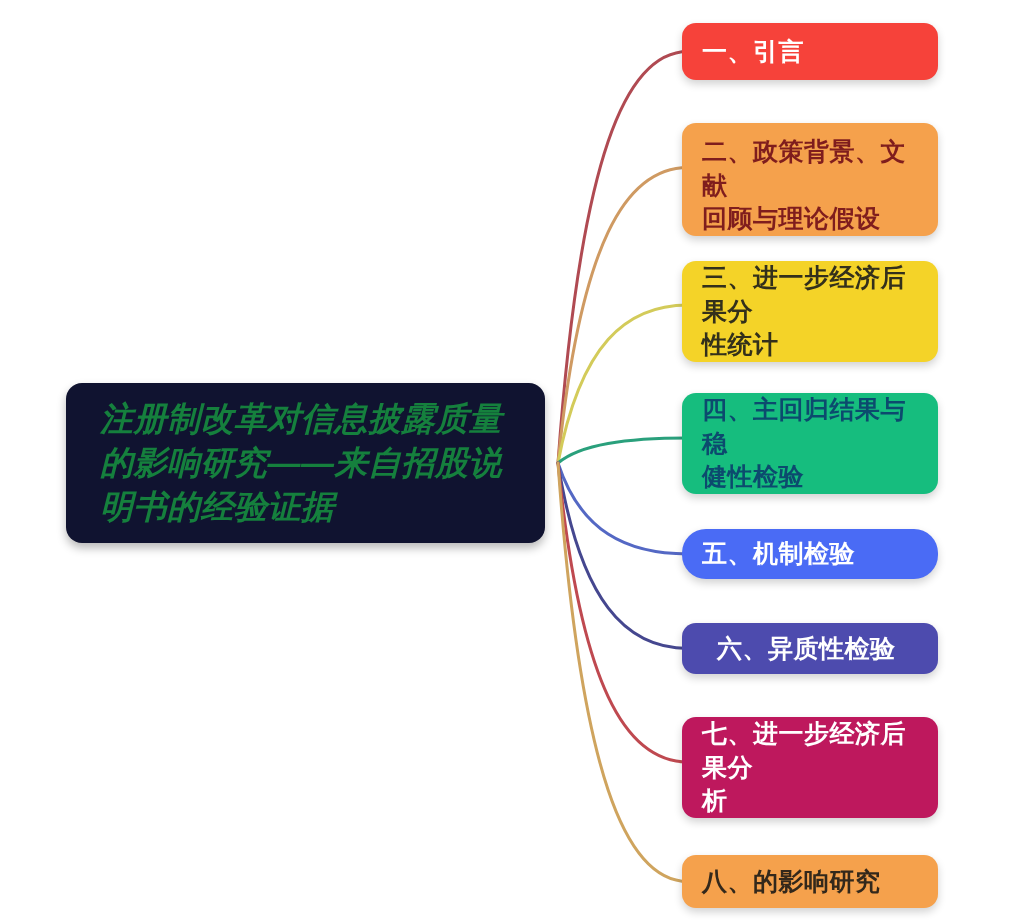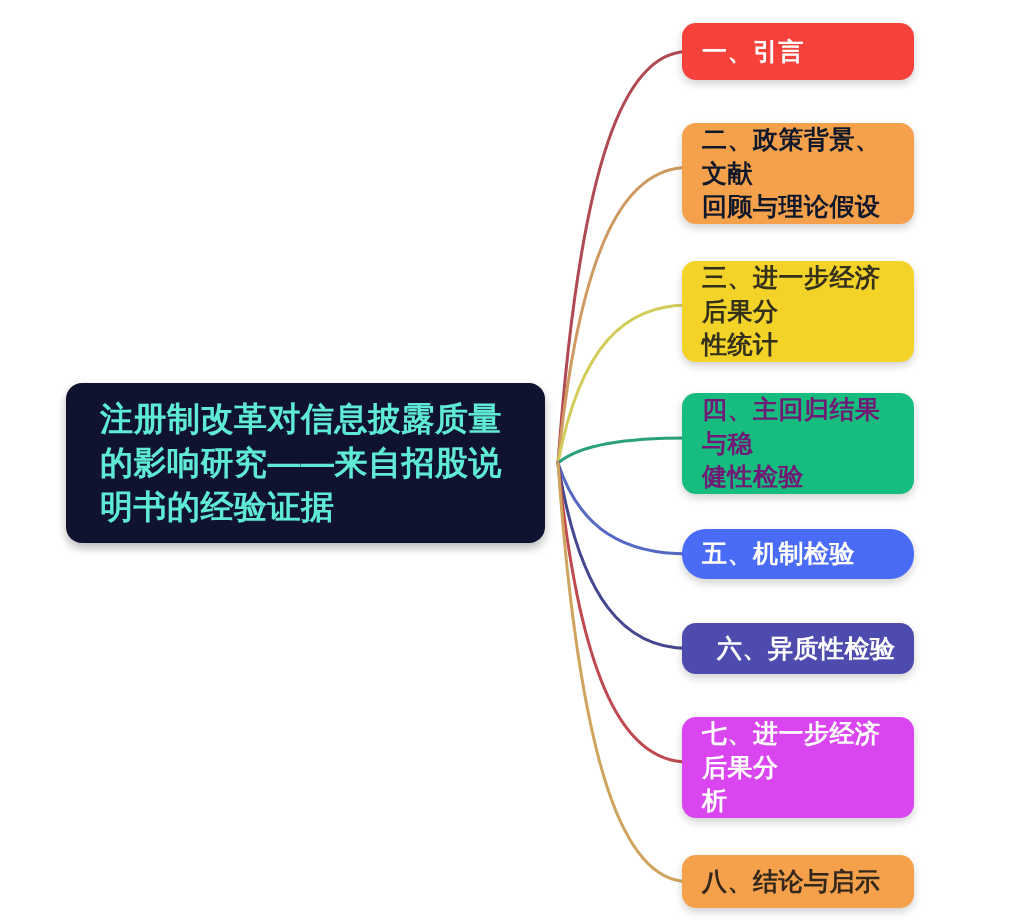--- a/index.html
+++ b/index.html
@@ -28,21 +28,21 @@
   }
   .root-node .label {
     color: #ffffff;
     font-weight: bold;
     font-size: 33px;
     line-height: 1.33;
     padding: 0 24px 0 34px;
     white-space: pre-line;
     letter-spacing: 0.5px;
   }
-  .branch-node { left: 682px; width: 232px; }
+  .branch-node { left: 682px; width: 256px; }
   .branch-node .label {
     font-weight: bold;
     font-size: 25px;
     line-height: 1.34;
     padding: 0 14px 0 20px;
     white-space: pre-line;
     letter-spacing: 0.5px;
   }
 </style>
 </head>
@@ -54,48 +54,48 @@
       <path d="M 558 463 C 580.32 241.375, 626 167.5, 688 167.5" fill="none" stroke="#cf9a62" stroke-width="3" stroke-linecap="round"></path>
       <path d="M 558 463 C 580.32 344.5, 626 305, 688 305" fill="none" stroke="#d3cb5a" stroke-width="3" stroke-linecap="round"></path>
       <path d="M 558 463 C 580.32 444.25, 626 438, 688 438" fill="none" stroke="#2aa07c" stroke-width="3" stroke-linecap="round"></path>
       <path d="M 558 463 C 580.32 531.25, 626 554, 688 554" fill="none" stroke="#5468c4" stroke-width="3" stroke-linecap="round"></path>
       <path d="M 558 463 C 580.32 602.125, 626 648.5, 688 648.5" fill="none" stroke="#45478f" stroke-width="3" stroke-linecap="round"></path>
       <path d="M 558 463 C 580.32 687.25, 626 762, 688 762" fill="none" stroke="#bf4950" stroke-width="3" stroke-linecap="round"></path>
       <path d="M 558 463 C 580.32 776.875, 626 881.5, 688 881.5" fill="none" stroke="#cfa45e" stroke-width="3" stroke-linecap="round"></path>
     </svg>
 
   <div class="node root-node" id="root-node" style="background: rgb(16, 19, 48);">
-    <span class="label" style="color: #5eead4;">注册制改革对信息披露质量
+    <span class="label" style="color: #15803d; font-style: italic;">注册制改革对信息披露质量
 的影响研究——来自招股说
 明书的经验证据</span>
   </div>
 
   <div id="branches">
       <div class="node branch-node" style="top: 23px; min-height: 57px; background: rgb(246, 66, 58);">
         <span class="label" style="color: rgb(255, 255, 255);">一、引言</span>
       </div>
       <div class="node branch-node" style="top: 123px; min-height: 89px; background: rgb(245, 161, 76);">
-        <span class="label" style="color: #0f172a;">二、政策背景、文献
+        <span class="label" style="color: #7f1d1d; margin-top: 12px;">二、政策背景、文献
 回顾与理论假设</span>
       </div>
       <div class="node branch-node" style="top: 261px; min-height: 88px; background: rgb(244, 211, 40);">
         <span class="label" style="color: rgb(51, 48, 27);">三、进一步经济后果分
 性统计</span>
       </div>
       <div class="node branch-node" style="top: 393px; min-height: 90px; background: rgb(22, 189, 126);">
-        <span class="label" style="color: #701a75; padding-left: 20px;">四、主回归结果与稳
+        <span class="label" style="color: #0c4a6e; padding-left: 20px;">四、主回归结果与稳
 健性检验</span>
       </div>
       <div class="node branch-node" style="top: 529px; min-height: 50px; background: rgb(74, 107, 245); border-radius: 24px;">
         <span class="label" style="color: rgb(255, 255, 255);">五、机制检验</span>
       </div>
       <div class="node branch-node" style="top: 623px; min-height: 51px; background: rgb(77, 75, 174); padding-left: 15px;">
         <span class="label" style="color: rgb(255, 255, 255);">六、异质性检验</span>
       </div>
-      <div class="node branch-node" style="top: 717px; min-height: 90px; background: #d946ef;">
+      <div class="node branch-node" style="top: 717px; min-height: 90px; background: #be185d;">
         <span class="label" style="color: rgb(255, 255, 255);">七、进一步经济后果分
 析</span>
       </div>
       <div class="node branch-node" style="top: 855px; min-height: 53px; background: rgb(245, 161, 76);">
-        <span class="label" style="color: rgb(51, 40, 27);">八、结论与启示</span>
+        <span class="label" style="color: rgb(51, 40, 27);">八、的影响研究</span>
       </div>
     </div>
 </div>
 
 </body></html>

